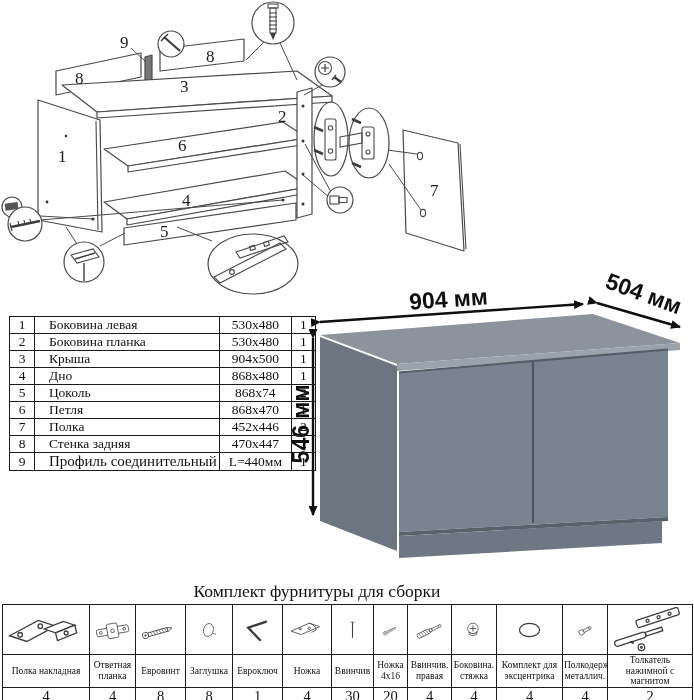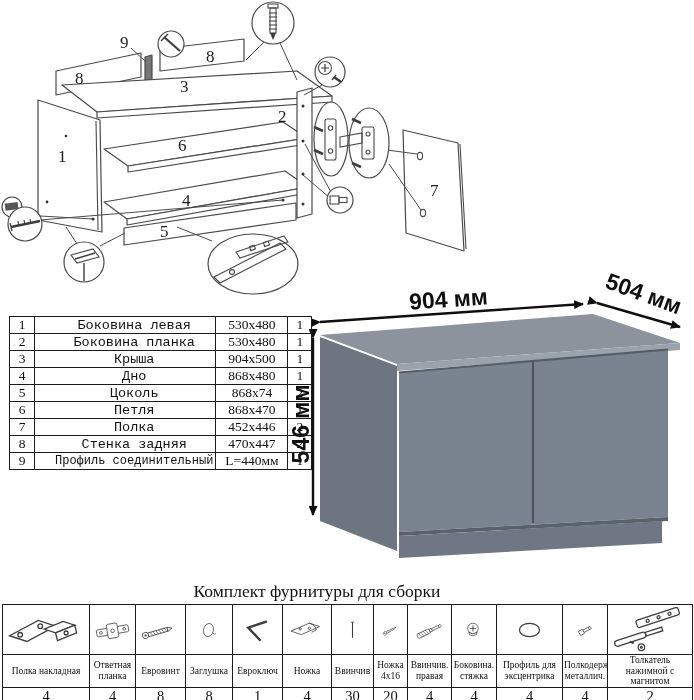--- a/index.html
+++ b/index.html
@@ -14,21 +14,21 @@
   .dot{fill:#333;stroke:none;}
   .pl{font:17px "Liberation Serif",serif;fill:#1d1d1d;}
   .dim{font:bold 23px "Liberation Sans",sans-serif;fill:#0f0f0f;}
   .dimline{stroke:#0f0f0f;stroke-width:2.4;fill:none;}
 
   
   table.parts{position:absolute;left:9px;top:316px;border-collapse:collapse;table-layout:fixed;}
   table.parts td{border:1.6px solid #1b1b1b;height:14.6px;padding:0 2px;
                  font:13.5px "Liberation Serif",serif;color:#111;white-space:nowrap;overflow:hidden;}
   table.parts td.c-num,table.parts td.c-size,table.parts td.c-qty{text-align:center;}
-  table.parts td.c-name{text-align:center;padding-left:20px;font-family:Liberation Mono, monospace;}
+  table.parts td.c-name{text-align:left;padding-left:14px;}
 
   
   .hw-wrap{position:absolute;left:2px;top:581px;width:690px;}
   .hw-title{font:17.5px "Liberation Serif",serif;color:#111;text-align:center;
             transform:translateX(-30px);margin:0 0 2px 0;}
   table.hw{border-collapse:collapse;table-layout:fixed;width:690px;}
   table.hw td{border:1.6px solid #1b1b1b;text-align:center;vertical-align:middle;padding:0;overflow:hidden;}
   tr.r-icon td{height:49px;}
   tr.r-name td{font:9.5px "Liberation Serif",serif;line-height:1.12;height:24px;padding:0 1px;}
   tr.r-qty td{font:14.5px "Liberation Serif",serif;height:16px;}
@@ -244,21 +244,21 @@
           <td class="c-qty">2</td>
         </tr>
         <tr>
           <td class="c-num">8</td>
           <td class="c-name">Стенка задняя</td>
           <td class="c-size">470x447</td>
           <td class="c-qty">2</td>
         </tr>
         <tr>
           <td class="c-num">9</td>
-          <td class="c-name" style="font-size: 12px;">Профиль соединительный</td>
+          <td class="c-name" style="font-size: 15px;">Профиль соединительный</td>
           <td class="c-size">L=440мм</td>
           <td class="c-qty">1</td>
         </tr>
       </tbody>
 </table>
 
 <div class="hw-wrap">
   <div class="hw-title">Комплект фурнитуры для сборки</div>
   <table class="hw">
     <colgroup id="hw-cols">
@@ -415,21 +415,21 @@
             <td>Полка накладная</td>
             <td>Ответная планка</td>
             <td>Евровинт</td>
             <td>Заглушка</td>
             <td>Евроключ</td>
             <td>Ножка</td>
             <td>Ввинчив</td>
             <td>Ножка 4x16</td>
             <td>Ввинчив. правая</td>
             <td>Боковина. стяжка</td>
-            <td>Профиль для эксцентрика</td>
+            <td>Комплект для эксцентрика</td>
             <td>Полкодерж. металлич.</td>
             <td>Толкатель нажимной с магнитом</td>
           </tr>
       <tr class="r-qty" id="hw-qtys">
             <td>4</td>
             <td>4</td>
             <td>8</td>
             <td>8</td>
             <td>1</td>
             <td>4</td>

